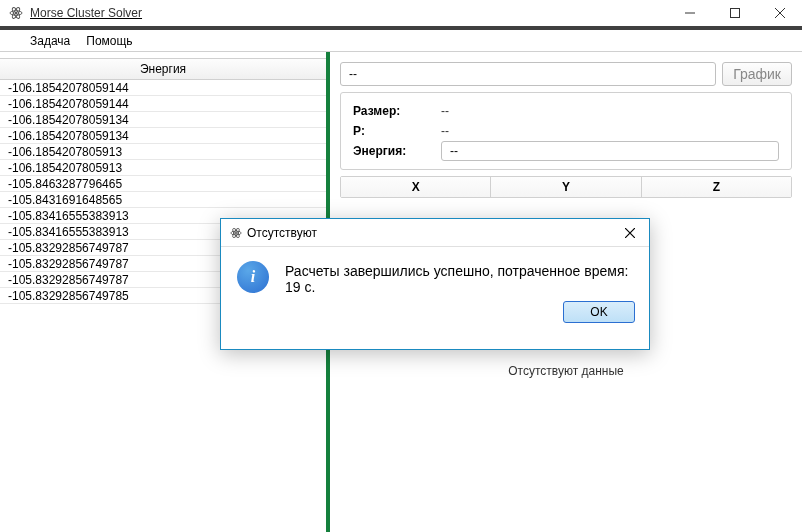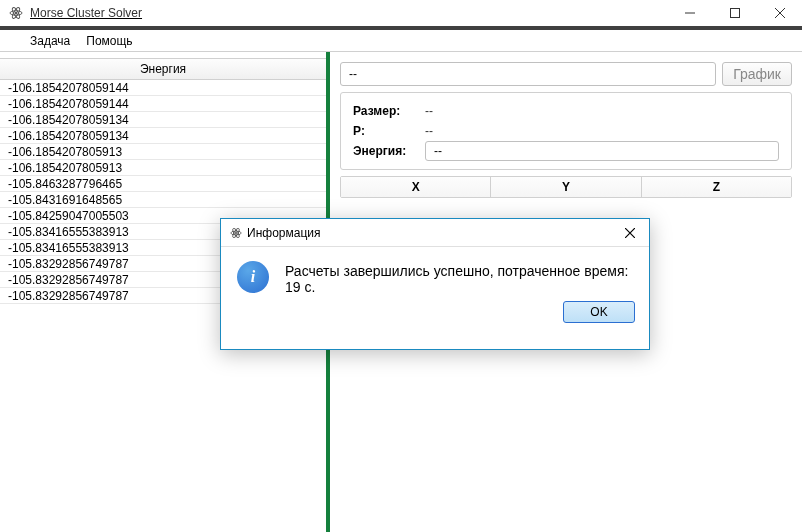--- a/index.html
+++ b/index.html
@@ -97,21 +97,21 @@
   padding: 3px 10px;
   font-size: 14px;
   font-family: inherit;
   color: #888;
 }
 .info-block {
   border: 1px solid #d0d0d0;
   border-radius: 3px;
   padding: 8px 12px;
 }
-.info-row { display: flex; height: 20px; align-items: center; }
+.info-row { display: flex; height: 20px; align-items: center; gap: 16px; }
 .info-label { width: 72px; font-weight: 600; }
 .info-val { color: #333; }
 .energy-row .info-label { font-weight: 600; }
 .energy-row .energy-field {
   flex: 1;
   border: 1px solid #c0c0c0;
   border-radius: 3px;
   padding: 2px 8px;
   margin-left: 0;
   font-size: 12px;
@@ -238,26 +238,26 @@
     <div class="grid-header">Энергия</div>
     <div class="grid-body" id="energy-rows">
         <div class="grid-row">-106.18542078059144</div>
         <div class="grid-row">-106.18542078059144</div>
         <div class="grid-row">-106.18542078059134</div>
         <div class="grid-row">-106.18542078059134</div>
         <div class="grid-row">-106.1854207805913</div>
         <div class="grid-row">-106.1854207805913</div>
         <div class="grid-row">-105.8463287796465</div>
         <div class="grid-row">-105.8431691648565</div>
-        <div class="grid-row">-105.84259047005503</div>
         <div class="grid-row">-105.83416555383913</div>
         <div class="grid-row">-105.83416555383913</div>
         <div class="grid-row">-105.83292856749787</div>
         <div class="grid-row">-105.83292856749787</div>
         <div class="grid-row">-105.83292856749787</div>
+        <div class="grid-row">-105.83292856749785</div>
       </div>
   </div>
   <div class="right">
     <div class="toprow">
       <input class="textinput" value="--" style="">
       <button class="btn">График</button>
     </div>
     <div class="info-block">
       <div class="info-row">
         <span class="info-label">Размер:</span>
@@ -270,36 +270,37 @@
       <div class="info-row energy-row">
         <span class="info-label">Энергия:</span>
         <input class="energy-field" value="--" style="">
       </div>
     </div>
     <div class="xyz-header">
       <div class="xyz-col">X</div>
       <div class="xyz-col">Y</div>
       <div class="xyz-col">Z</div>
     </div>
+    <div class="nodata">Отсутствуют данные</div>
   </div>
 </div>
 
 <div class="dialog">
   <div class="dlg-titlebar">
     <span>
       <svg width="14" height="14" viewBox="0 0 16 16">
           <g stroke="#555" stroke-width="1" fill="none">
             <ellipse cx="8" cy="8" rx="6" ry="2.2"></ellipse>
             <ellipse cx="8" cy="8" rx="6" ry="2.2" transform="rotate(60 8 8)"></ellipse>
             <ellipse cx="8" cy="8" rx="6" ry="2.2" transform="rotate(-60 8 8)"></ellipse>
           </g>
           <circle cx="8" cy="8" r="1.2" fill="#555"></circle>
         </svg>
     </span>
-    <span class="title">Информация</span>
+    <span class="title">Отсутствуют</span>
     <div class="dlg-close">
       <svg width="10" height="10" viewBox="0 0 10 10">
           <path d="M0 0 L10 10 M10 0 L0 10" stroke="#000" stroke-width="1.2"></path>
         </svg>
     </div>
   </div>
   <div class="dlg-body">
     <div class="dlg-icon">i</div>
     <div class="dlg-msg">Расчеты завершились успешно, потраченное время: 19 с.</div>
   </div>

